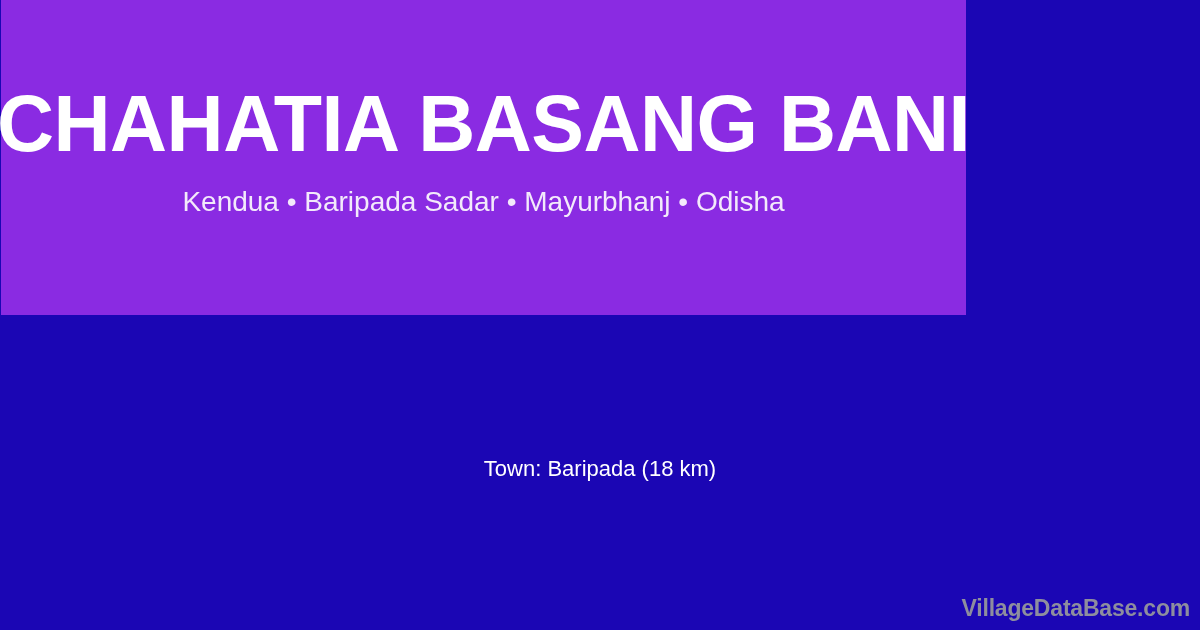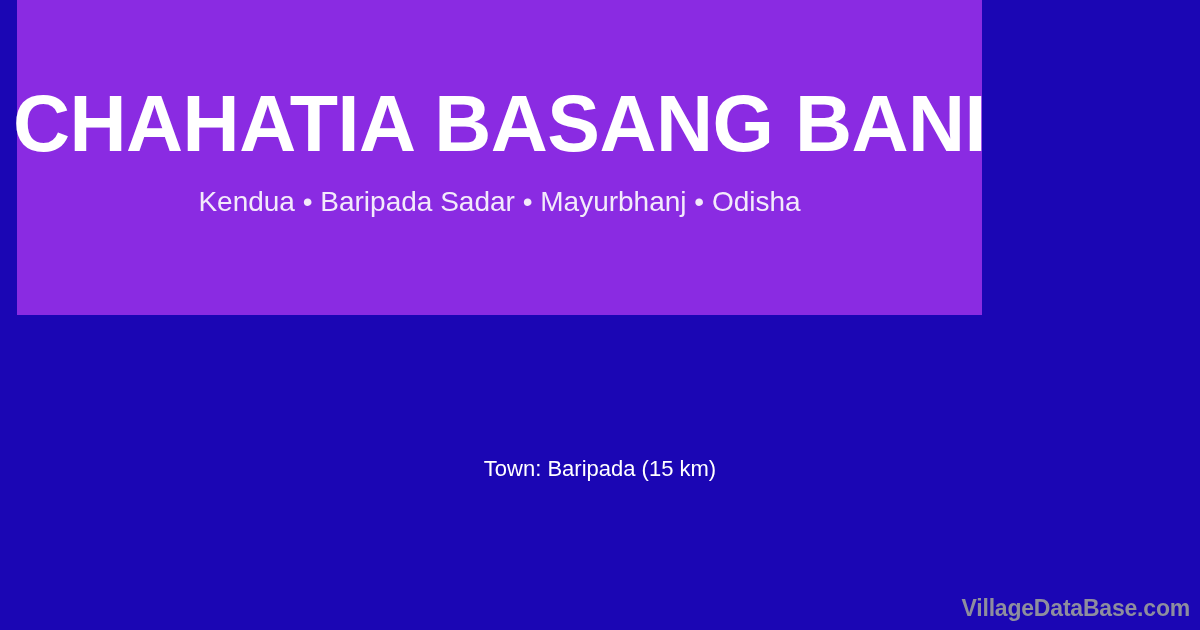--- a/index.html
+++ b/index.html
@@ -20,21 +20,21 @@
     width: 1200px;
     height: 630px;
     box-sizing: border-box;
     overflow: hidden;
   }
 
   
   .header-band {
     position: absolute;
     top: 0;
-    left: 17px;
+    left: 1px;
     width: 965px;
     height: 315px;
     background: #8A2BE2;
     display: flex;
     flex-direction: column;
     align-items: center;
     justify-content: center;
     box-sizing: border-box;
     padding: 0 40px;
   }
@@ -118,19 +118,19 @@
 
 <div class="card">
 
   <div class="header-band">
     <h1 class="village-title">CHAHATIA BASANG BANI</h1>
     <p class="breadcrumb">Kendua • Baripada Sadar • Mayurbhanj • Odisha</p>
   </div>
 
   <div class="body-band">
     <div class="body-facts">
-      <p class="fact-line">Town: Baripada (15 km)</p>
+      <p class="fact-line">Town: Baripada (18 km)</p>
     </div>
   </div>
 
   <div class="watermark">VillageDataBase.com</div>
 
 </div>
 
 </body></html>

